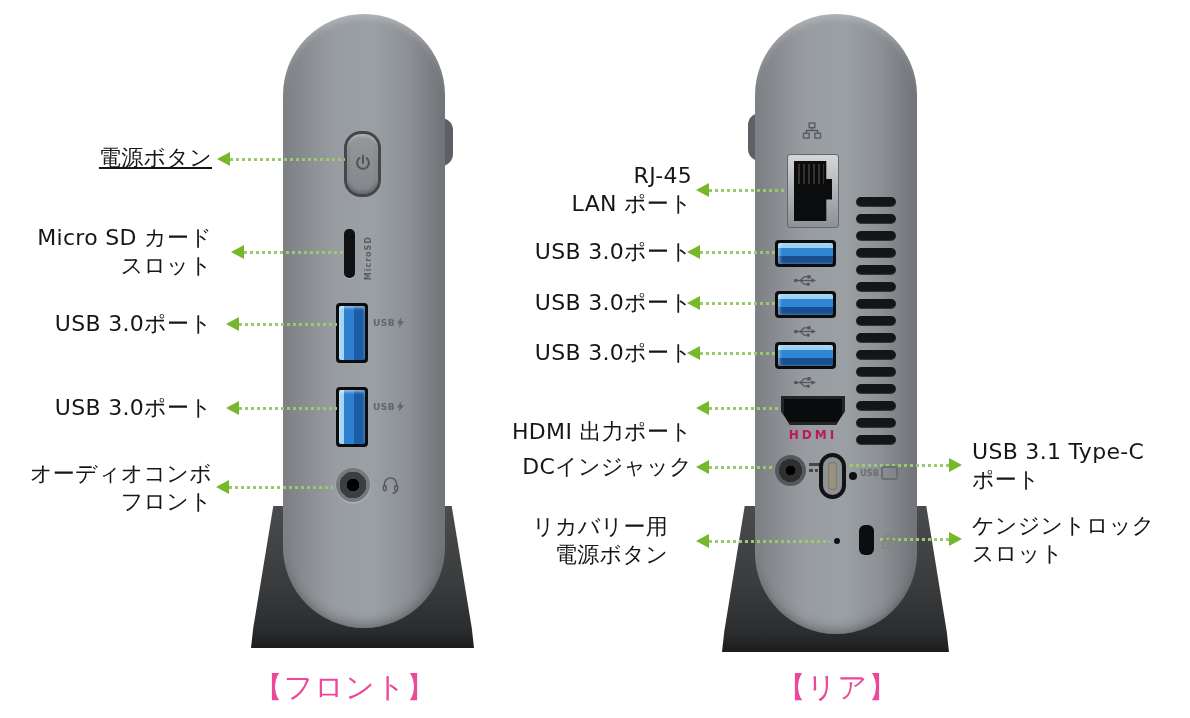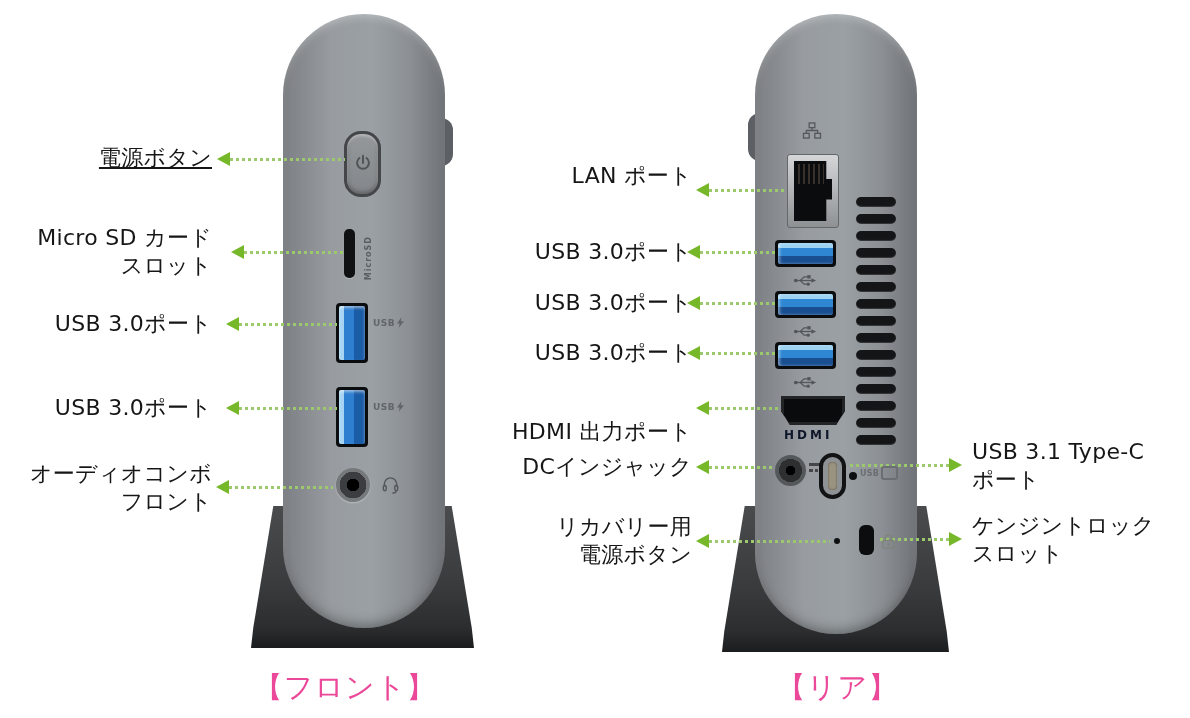--- a/index.html
+++ b/index.html
@@ -52,21 +52,21 @@
   .vents{position:absolute;display:flex;flex-direction:column;gap:7px;z-index:3;}
   .vent{width:40px;height:10px;border-radius:5px;background:#141516;box-shadow:inset 0 -1px 1px rgba(255,255,255,.15);}
   .usbh{position:absolute;width:61px;height:27px;background:#0b0c0d;border-radius:4px;padding:3px;box-sizing:border-box;z-index:3;}
   .usbh .blue{width:100%;height:100%;border-radius:2px;
         background:linear-gradient(180deg,#9ed2f1 0 24%,#2f86d2 24% 62%,#194f91 62% 100%);
         box-shadow:inset 2px 0 3px rgba(255,255,255,.4);}
   .trident{position:absolute;z-index:3;}
   .hdmi{position:absolute;width:64px;height:29px;background:#0a0b0c;z-index:3;
         clip-path:polygon(0 0,100% 0,100% 52%,86% 100%,14% 100%,0 52%);
         box-shadow:inset 0 0 0 3px #232425;}
-  .mark-hdmi{position:absolute;font-size:12px;font-weight:bold;letter-spacing:3px;color:#0f172a;z-index:3;}
+  .mark-hdmi{position:absolute;font-size:12px;font-weight:bold;letter-spacing:3px;color:#be185d;z-index:3;text-align:center;}
   .dc-jack{position:absolute;width:31px;height:31px;border-radius:50%;z-index:3;
         background:radial-gradient(circle,#000 0 22%,#2d2f31 23% 52%,#55585b 53% 80%,#85888b 81%);}
   .dc-sym{position:absolute;z-index:3;}
   .dc-sym .bar{width:14px;height:3px;background:#44464a;margin-bottom:3px;}
   .dc-sym .dashes{width:14px;height:3px;background:repeating-linear-gradient(90deg,#44464a 0 3.5px,transparent 3.5px 5.5px);}
   .usbc{position:absolute;width:27px;height:46px;border:4px solid #121314;border-radius:14px;box-sizing:border-box;
         background:#8f9295;z-index:3;display:flex;align-items:center;justify-content:center;}
   .usbc .slot{width:9px;height:28px;border-radius:4px;background:#9a937f;box-shadow:inset 0 0 2px #4b463c;}
   .dot{position:absolute;border-radius:50%;background:#0e0f10;z-index:3;}
   .usb-logo{position:absolute;display:flex;align-items:center;gap:2px;z-index:6;color:#6b6e72;}
@@ -317,38 +317,39 @@
   </div>
   <div class="lbl lbl-r" style="left:10px;top:394px;width:202px;">
     <span class="ln">USB 3.0ポート</span>
   </div>
   <div class="lbl lbl-r" style="left:10px;top:460px;width:202px;">
     <span class="ln">オーディオコンボ</span>
     <span class="ln">フロント</span>
   </div>
 
   <div class="lbl lbl-r" style="left:480px;top:162px;width:212px;">
+    <span class="ln">RJ-45</span>
     <span class="ln">LAN ポート</span>
   </div>
   <div class="lbl lbl-r" style="left:480px;top:238px;width:212px;">
     <span class="ln">USB 3.0ポート</span>
   </div>
   <div class="lbl lbl-r" style="left:480px;top:289px;width:212px;">
     <span class="ln">USB 3.0ポート</span>
   </div>
   <div class="lbl lbl-r" style="left:480px;top:339px;width:212px;">
     <span class="ln">USB 3.0ポート</span>
   </div>
   <div class="lbl lbl-r" style="left:480px;top:394px;width:212px;margin-top:24px;">
     <span class="ln">HDMI 出力ポート</span>
   </div>
   <div class="lbl lbl-r" style="left:480px;top:453px;width:212px;">
     <span class="ln">DCインジャック</span>
   </div>
-  <div class="lbl lbl-r" style="left:480px;top:513px;width:212px;">
+  <div class="lbl lbl-r" style="left:456px;top:513px;width:212px;">
     <span class="ln">リカバリー用</span>
     <span class="ln">電源ボタン</span>
   </div>
 
   <div class="lbl lbl-l" style="left:972px;top:438px;width:216px;">
     <span class="ln">USB 3.1 Type-C</span>
     <span class="ln">ポート</span>
   </div>
   <div class="lbl lbl-l" style="left:972px;top:512px;width:216px;">
     <span class="ln">ケンジントロック</span>

